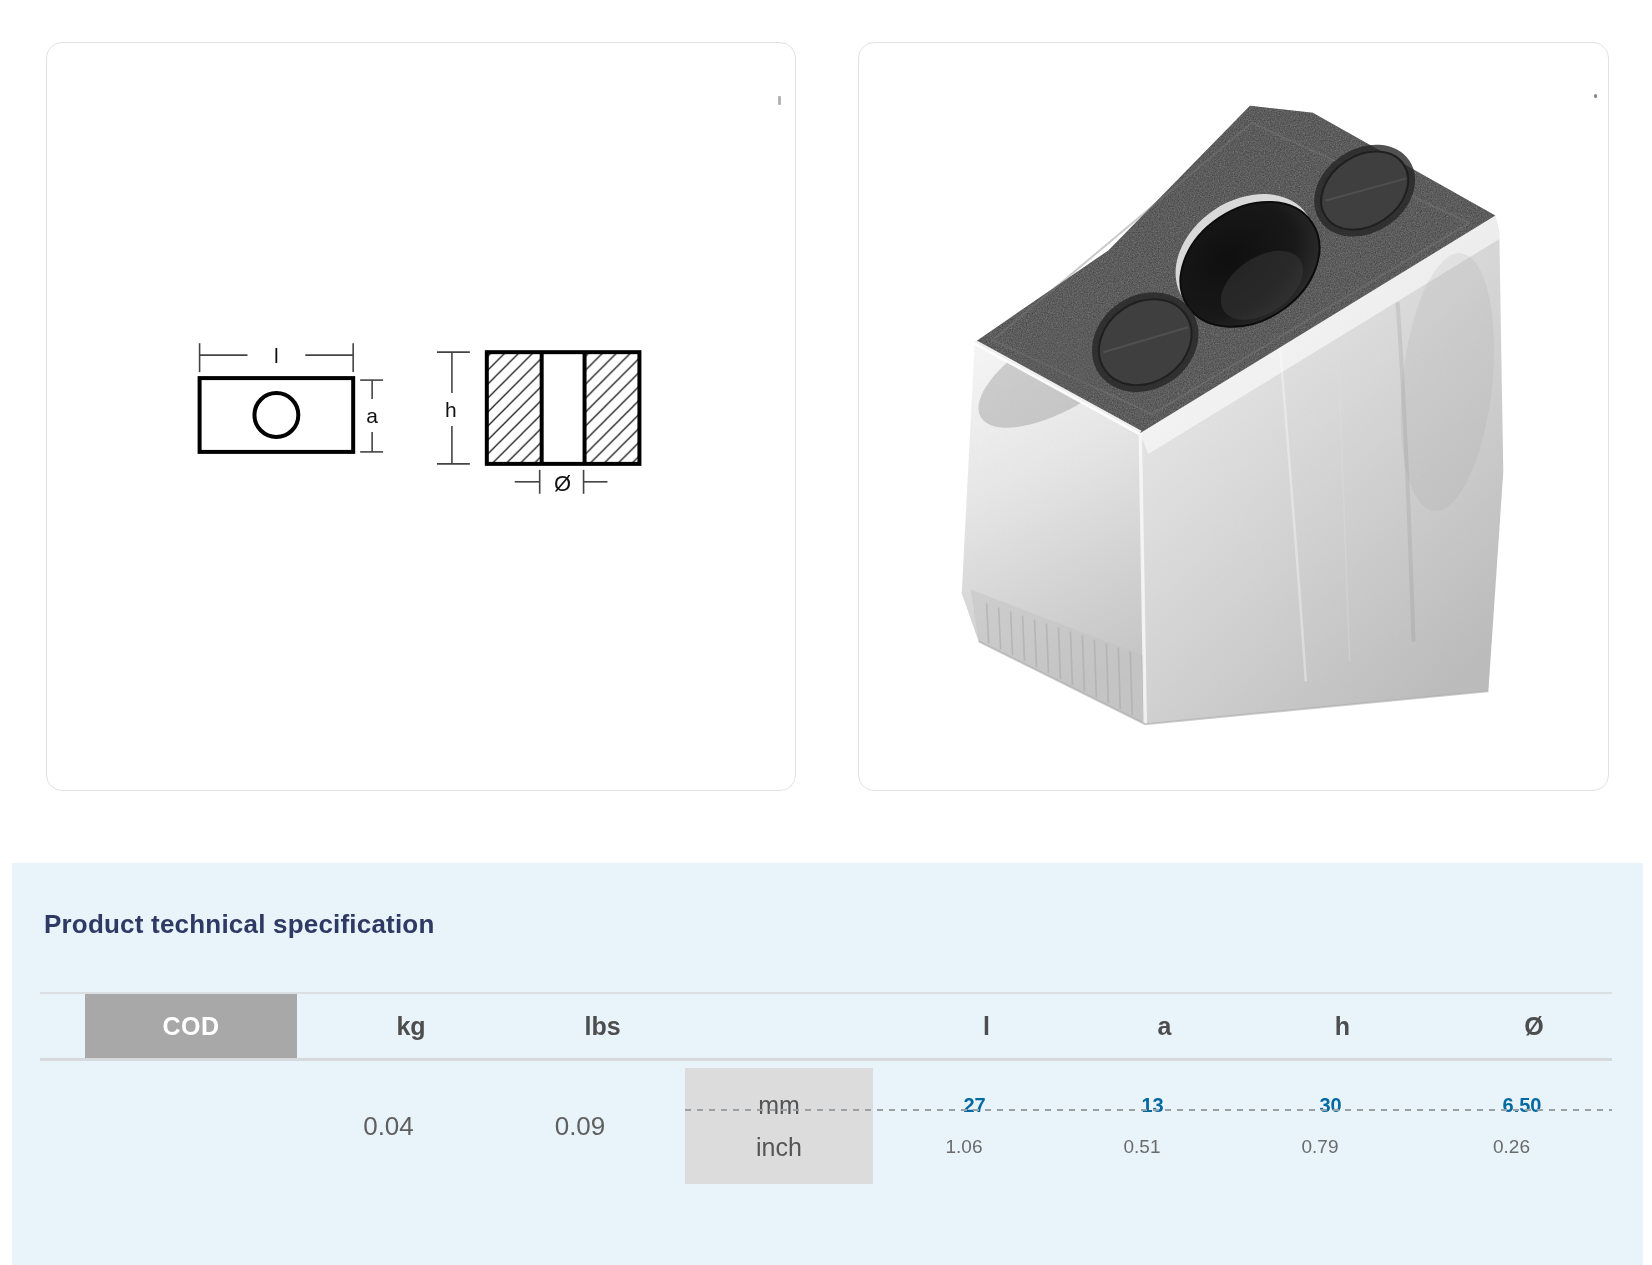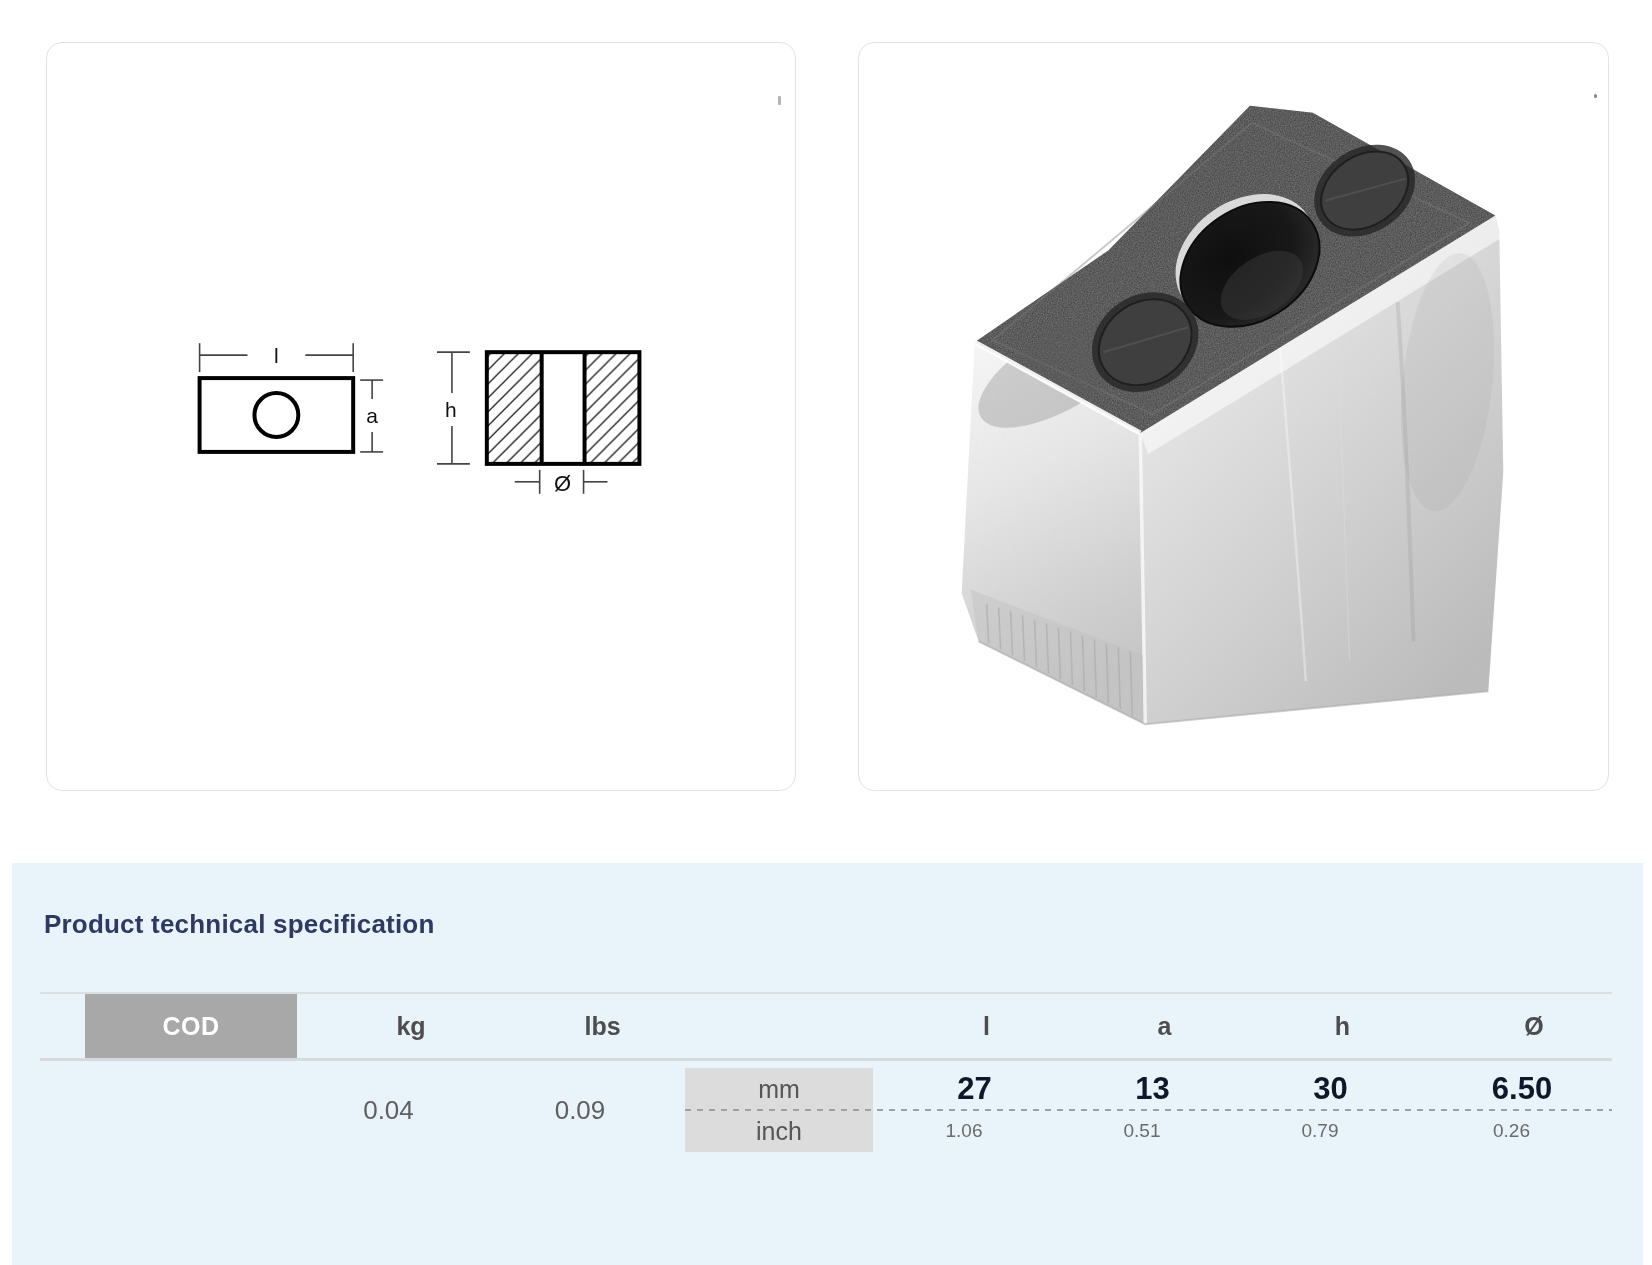--- a/index.html
+++ b/index.html
@@ -26,26 +26,26 @@
   .thead, .tbody { position:absolute; left:28px; width:1572px; display:grid;
                    grid-template-columns:257px 183px 200px 5px 188px 182px 174px 182px 201px; }
   .thead { top:129px; height:69px; border-top:2px solid #dcdfe2; border-bottom:3px solid #d6dadd; }
   .th { display:flex; align-items:center; justify-content:center;
         font-size:25px; font-weight:bold; color:#4d4d4d;margin-left:45px; }
   .th-cod { background:#a8a8a8; color:#ffffff; letter-spacing:.5px; }
 
   .tbody { top:205px; height:84px; }
   .td { display:flex; align-items:center; justify-content:center;
         font-size:26px; color:#5f5f5f; }
-  .td-unit { flex-direction:column; background:#dcdcdc; justify-content:stretch; padding:0;text-align:right; }
+  .td-unit { flex-direction:column; background:#dcdcdc; justify-content:stretch; padding:16px;text-align:right; }
   .unit-row { height:42px; width:100%; display:flex; align-items:center; justify-content:center;
               font-size:25px; color:#555555; }
   .td-dual { flex-direction:column; padding:0; }
   .val-row { height:42px; width:100%; display:flex; align-items:center; justify-content:center; }
-  .val-mm  { font-size:31px; font-weight:bold; color:#0f172a;padding-left:21px; }
+  .val-mm  { font-size:20px; font-weight:bold; color:#0369a1;padding-left:21px; }
   .val-inch{ font-size:19px; color:#6b6b6b; }
 
   .dashed-divider { position:absolute; left:673px; top:246px; width:927px; height:2px;
     background:repeating-linear-gradient(90deg,#9aa0a4 0 6px,transparent 6px 12px); }
 </style>
 </head>
 <body>
 
 <div class="page">
 

